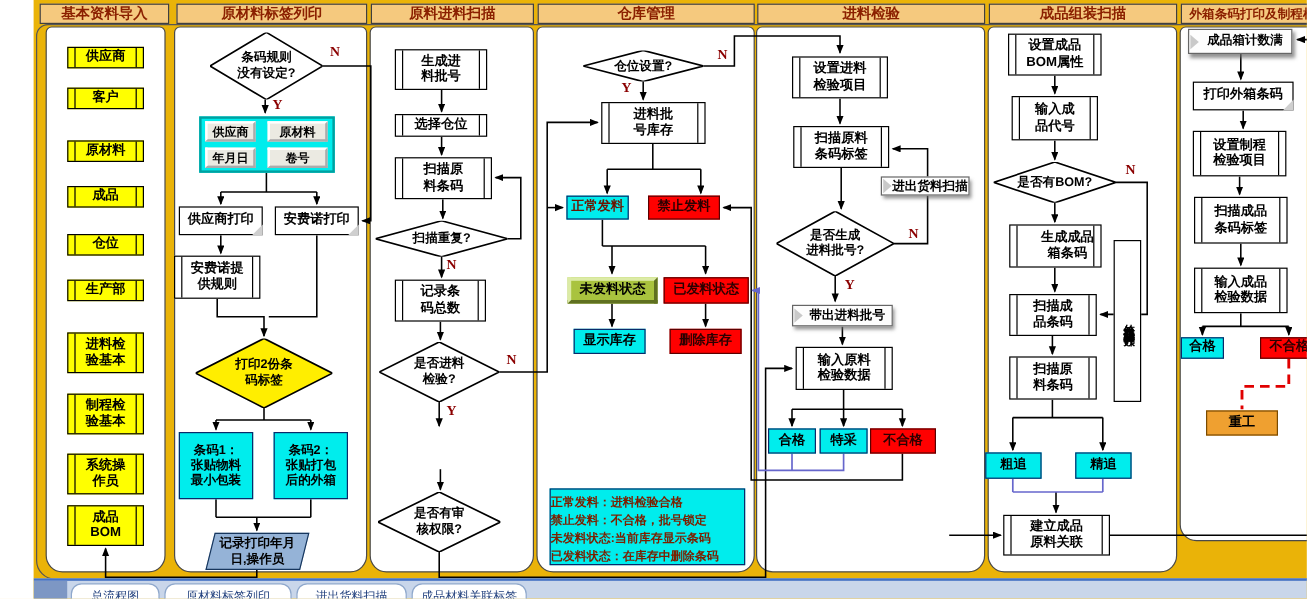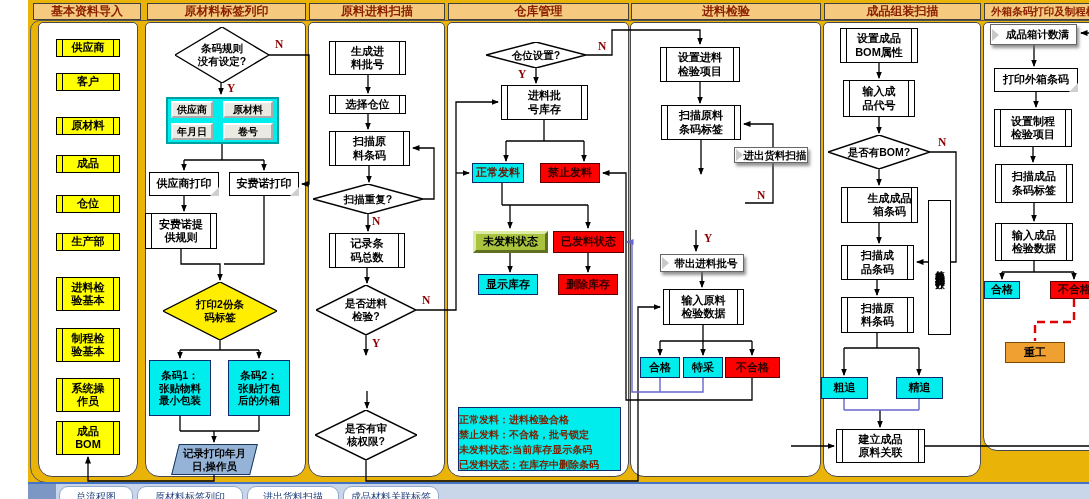--- a/index.html
+++ b/index.html
@@ -266,20 +266,27 @@
   <div class="abs legend" style="left:430px;top:407px;width:163px;height:64px;">正常发料：进料检验合格
 禁止发料：不合格，批号锁定
 未发料状态:当前库存显示条码
 已发料状态：在库存中删除条码</div>
 
   <div class="abs node proc" style="left:632px;top:47px;width:80px;height:35px;">设置进料
 检验项目</div>
   <div class="abs node proc" style="left:633px;top:105px;width:80px;height:35px;">扫描原料
 条码标签</div>
   <div class="abs node flag" style="left:706px;top:147px;width:74px;height:16px;">进出货料扫描</div>
+  <div class="abs diamond" style="left:619px;top:176px;width:98px;height:54px;">
+    <svg viewBox="0 0 100 60" preserveAspectRatio="none">
+        <polygon points="50,0 100,30 50,60 0,30" fill="#fff" stroke="#000" stroke-width="1.4" vector-effect="non-scaling-stroke"></polygon>
+      </svg>
+    <div class="dtext">是否生成
+进料批号?</div>
+  </div>
   <div class="abs yn" style="left:729px;top:189px;">N</div>
   <div class="abs yn" style="left:676px;top:232px;">Y</div>
   <div class="abs node flag" style="left:632px;top:254px;width:84px;height:18px;">带出进料批号</div>
   <div class="abs node proc" style="left:635px;top:289px;width:81px;height:36px;">输入原料
 检验数据</div>
   <div class="abs node cyanbox" style="left:612px;top:357px;width:40px;height:21px;">合格</div>
   <div class="abs node cyanbox" style="left:655px;top:357px;width:40px;height:21px;">特采</div>
   <div class="abs node redbox" style="left:697px;top:357px;width:55px;height:21px;">不合格</div>
 
   <div class="abs node proc" style="left:812px;top:28px;width:78px;height:35px;">设置成品

